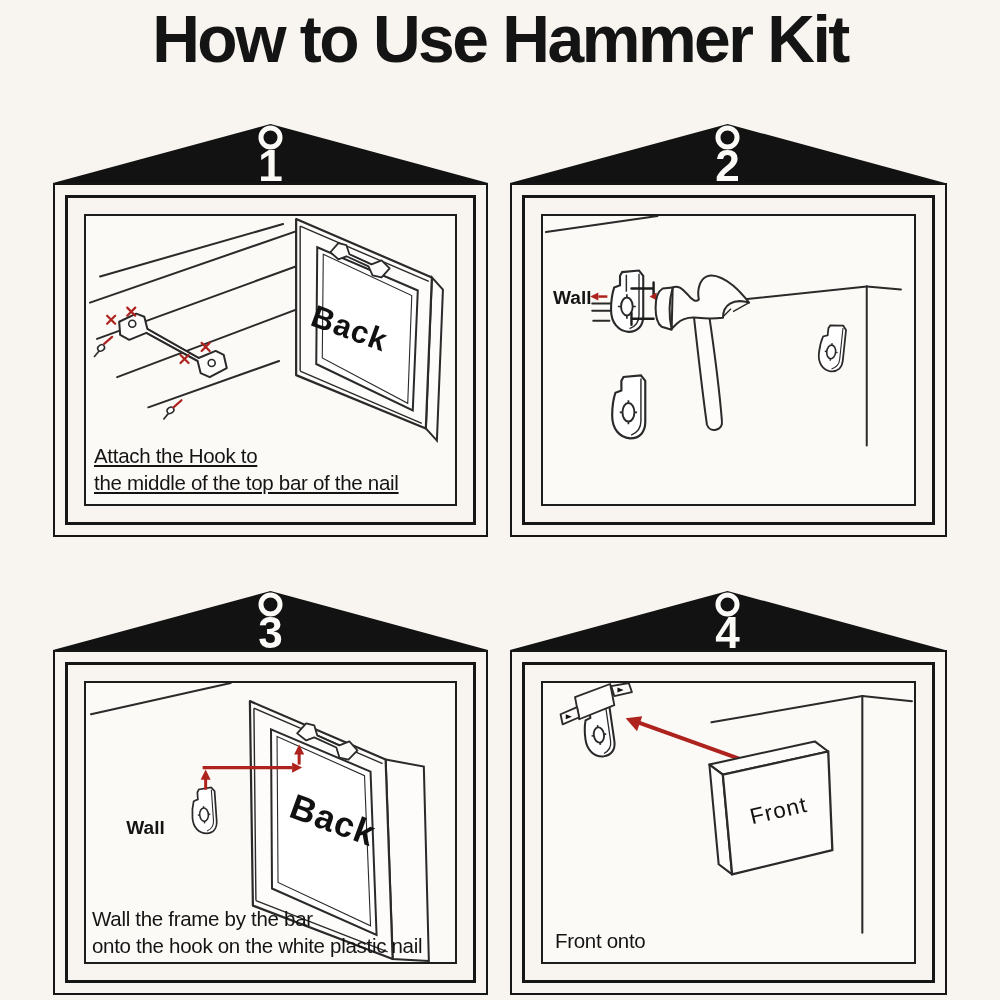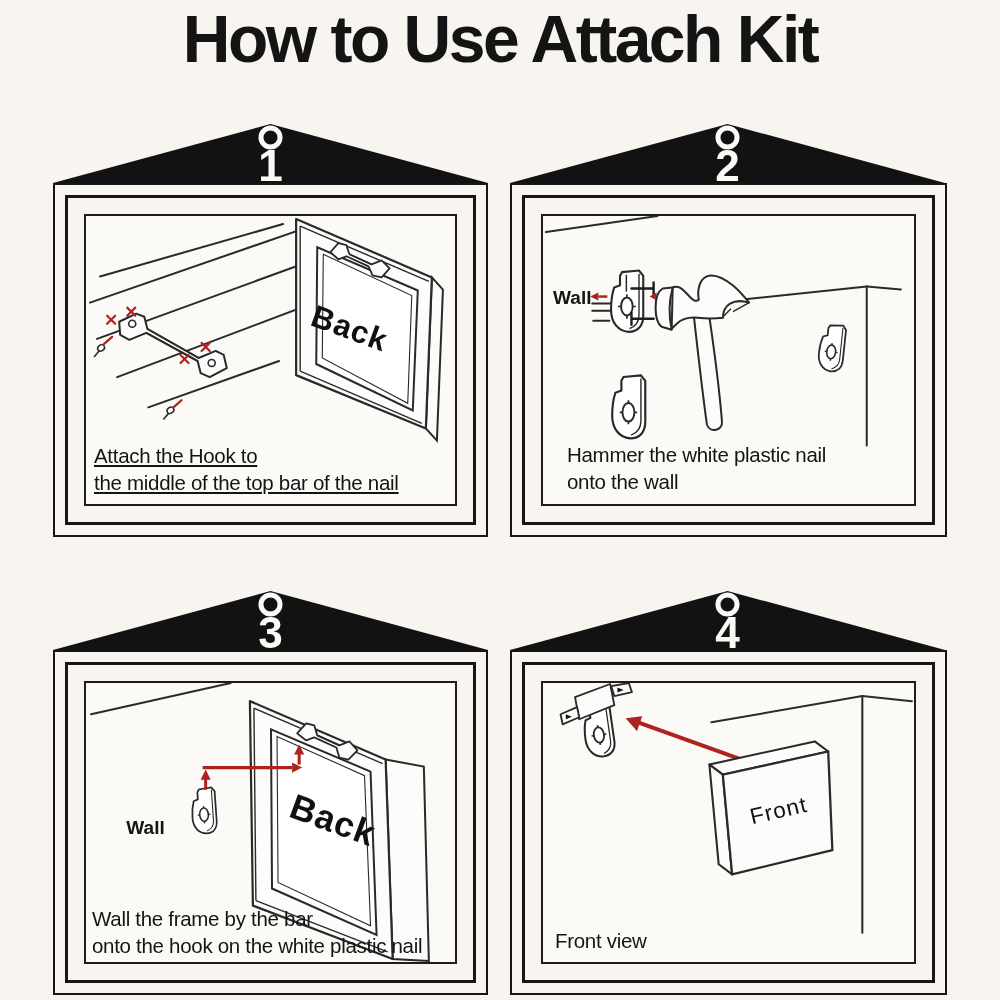--- a/index.html
+++ b/index.html
@@ -27,21 +27,21 @@
   .p3{left:53px;top:650px;width:435px;height:345px;}
   .p4{left:510px;top:650px;width:437px;height:345px;}
   .p1 .caption{left:8px;bottom:8px;text-decoration:underline;}
   .p2 .caption{left:24px;bottom:9px;}
   .p3 .caption{left:6px;bottom:3px;}
   .p4 .caption{left:12px;bottom:8px;}
 </style>
 </head>
 <body>
 
-<div class="title">How to Use Attach Kit</div>
+<div class="title">How to Use Hammer Kit</div>
 
 <div class="panel p1">
   <svg class="roof" viewBox="0 0 436 61" preserveAspectRatio="none">
     <polygon points="1,60 218,1 435,60" fill="#121212"></polygon>
     <circle cx="218" cy="14.5" r="9.5" fill="#121212" stroke="#fbfaf7" stroke-width="5"></circle>
     <text x="218" y="58.5" text-anchor="middle" font-size="44" font-weight="bold" fill="#fbfaf7">1</text>
   </svg>
   <div class="outer">
     <div class="middle">
       <div class="illus">
@@ -150,24 +150,20 @@
             <ellipse cx="18.5" cy="37" rx="5.5" ry="8.5" fill="none" stroke="#2a2a2a" stroke-width="1.8"></ellipse>
             <path d="M10.5,37 L13,37 M24,37 L26.5,37 M18.5,26 L18.5,28.5 M18.5,45.5 L18.5,48" stroke="#2a2a2a" stroke-width="1.6"></path>
           </g>
           <g transform="translate(275,104) rotate(6) scale(0.8)">
             <path d="M3.5,40 C3.5,52 10,60 20,61 C29,61 34,55 34,46 L34,8 L30,3 L14,4.5 L12,8 L12,17 L6.5,19 C4.5,25 3.5,32 3.5,40 Z" fill="#fff" stroke="#2a2a2a" stroke-width="2.2"></path>
             <path d="M30,6 L30,45 C30,52 26,56 21,58" fill="none" stroke="#2a2a2a" stroke-width="1.4"></path>
             <ellipse cx="18.5" cy="37" rx="5.5" ry="8.5" fill="none" stroke="#2a2a2a" stroke-width="2"></ellipse>
             <path d="M10.5,37 L13,37 M24,37 L26.5,37 M18.5,26 L18.5,28.5 M18.5,45.5 L18.5,48" stroke="#2a2a2a" stroke-width="1.8"></path>
           </g>
         </svg>
-        <div class="caption">
-          <span class="cap-line">Hammer the white plastic nail</span>
-          <span class="cap-line">onto the wall</span>
-        </div>
       </div>
     </div>
   </div>
 </div>
 
 <div class="panel p3">
   <svg class="roof" viewBox="0 0 436 61" preserveAspectRatio="none">
     <polygon points="1,60 218,1 435,60" fill="#121212"></polygon>
     <circle cx="218" cy="14.5" r="9.5" fill="#121212" stroke="#fbfaf7" stroke-width="5"></circle>
     <text x="218" y="58.5" text-anchor="middle" font-size="44" font-weight="bold" fill="#fbfaf7">3</text>
@@ -251,19 +247,19 @@
             <polygon points="80,35 96,33 91,48" fill="#ae231e"></polygon>
           </g>
           <g>
             <path d="M174,91 L276,68 L263,58 L161,81 Z" fill="#fdfcfa" stroke="#2a2a2a" stroke-width="2" stroke-linejoin="round"></path>
             <path d="M174,91 L183,190 L170,180 L161,81 Z" fill="#fdfcfa" stroke="#2a2a2a" stroke-width="2" stroke-linejoin="round"></path>
             <path d="M174,91 L276,68 L280,166 L183,190 Z" fill="#fdfcfa" stroke="#2a2a2a" stroke-width="2.2" stroke-linejoin="round"></path>
             <text x="228" y="134" text-anchor="middle" font-size="22" font-weight="500" fill="#111" letter-spacing="1" transform="rotate(-13 228 127)">Front</text>
           </g>
         </svg>
         <div class="caption">
-          <span class="cap-line">Front view</span>
+          <span class="cap-line">Front onto</span>
           <span class="cap-line"></span>
         </div>
       </div>
     </div>
   </div>
 </div>
 
 </body></html>

